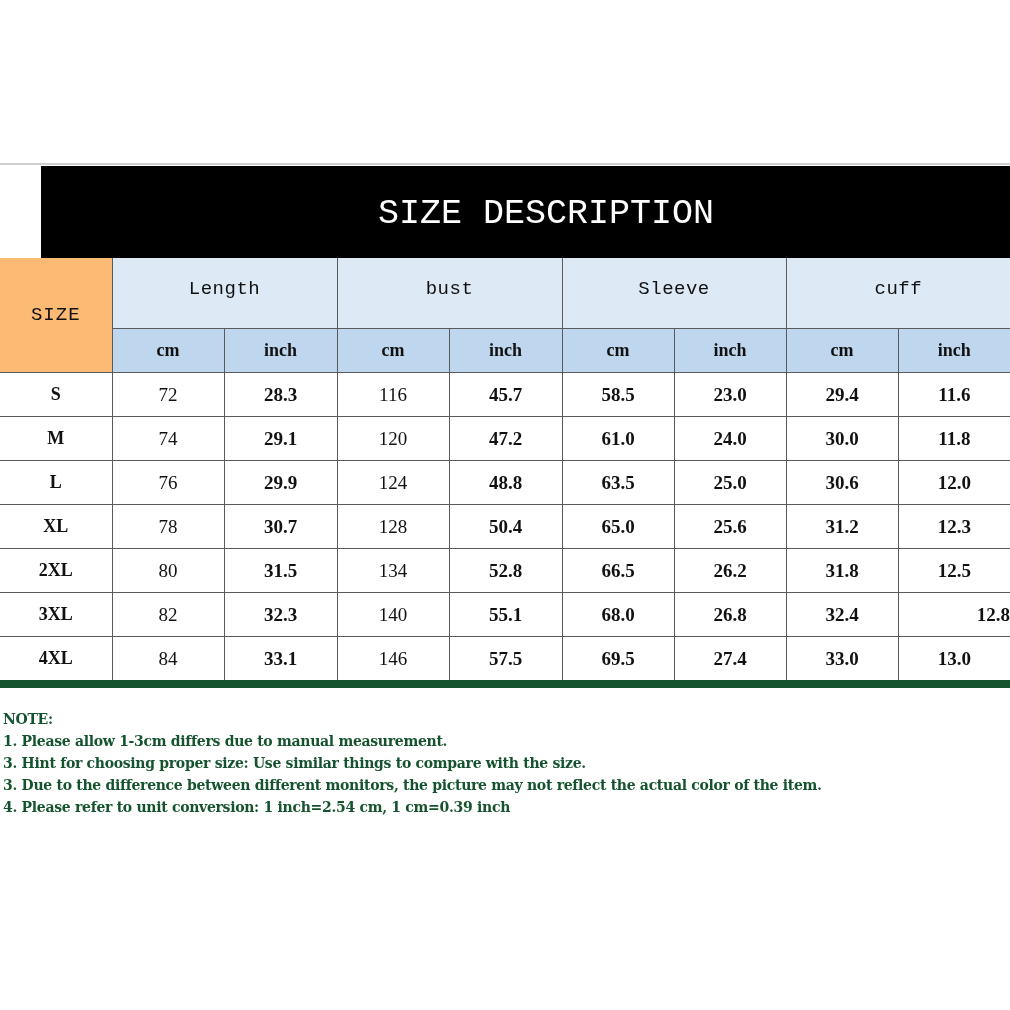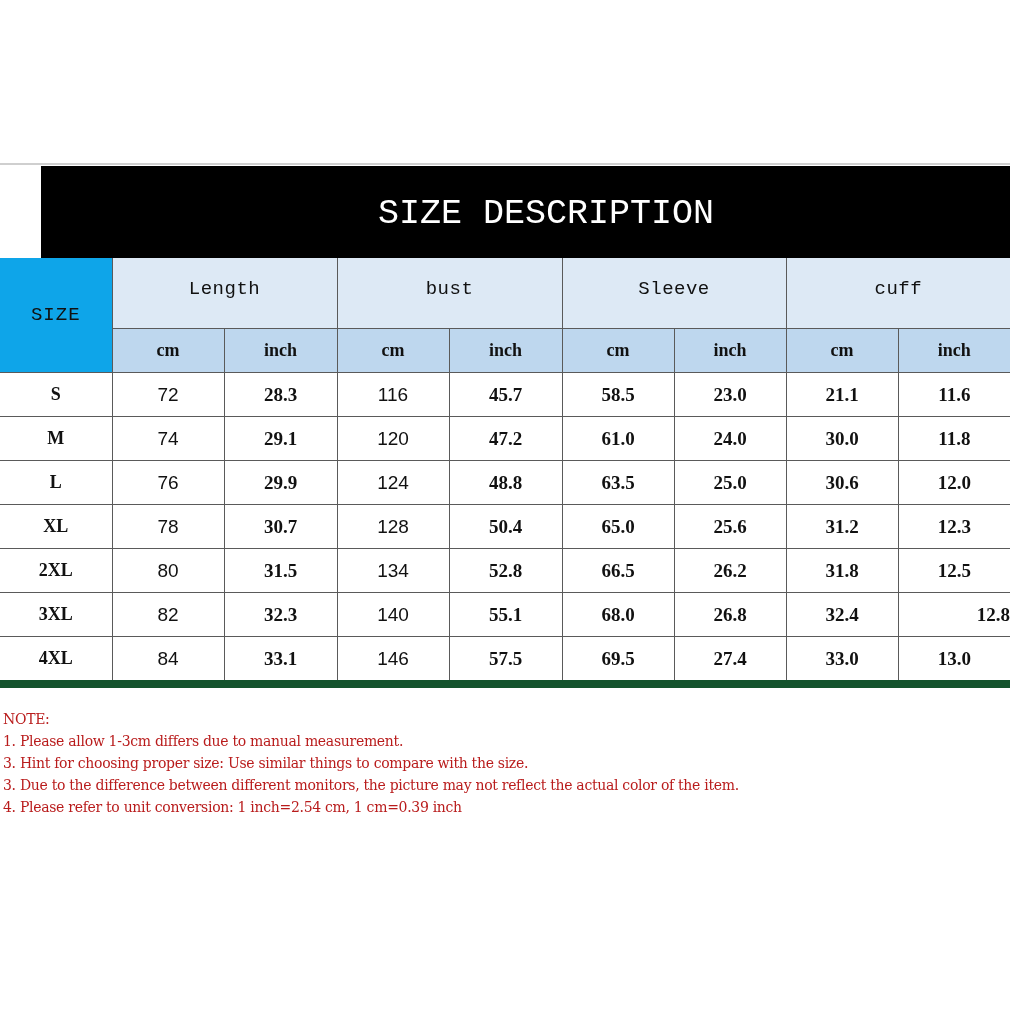--- a/index.html
+++ b/index.html
@@ -3,31 +3,31 @@
   <meta charset="utf-8">
   <style>
     html, body { margin: 0; padding: 0; background: #ffffff; }
     body { width: 1010px; height: 1010px; position: relative; overflow: hidden; font-family: "Liberation Serif", serif; color: #111; }
     .top-line { position: absolute; left: 0; top: 163px; width: 1010px; height: 2px; background: #cfcfcf; }
     .title-bar { position: absolute; left: 0; top: 166px; width: 1010px; height: 92px; background: #000; display: flex; align-items: center; justify-content: center; margin-left: 41px; }
     .title-bar span { color: #fff; font-family: "Liberation Mono", "DejaVu Sans Mono", monospace; font-size: 35px; letter-spacing: 0px; position: relative; top: 2px; }
     table.size-table { position: absolute; left: 0; top: 258px; width: 1010px; border-collapse: collapse; table-layout: fixed; }
     table.size-table td, table.size-table th { border: 1px solid #5a5a5a; padding: 0; text-align: center; vertical-align: middle; }
     table.size-table tr:first-child th { border-top: none; }
-    .th-size { background: #0ea5e9; font-family: "Liberation Mono", monospace; font-weight: normal; font-size: 19px; letter-spacing: 1px; border-left: none !important; }
+    .th-size { background: #fdba74; font-family: "Liberation Mono", monospace; font-weight: normal; font-size: 19px; letter-spacing: 1px; border-left: none !important; }
     .th-group { background: #dde9f5; font-family: "Liberation Mono", monospace; font-weight: normal; font-size: 19px; height: 70px; letter-spacing: 0.5px; }
     .th-group span { position: relative; top: -4px; }
     .th-unit { background: #bed7ee; font-weight: bold; font-size: 18px; height: 43px; font-family: "Liberation Serif", serif; margin-top: 28px; }
     .dotted-right { border-right: 1px dotted #333 !important; }
     td.cell { height: 43px; font-size: 19px; background: #fff; }
     td.size-label { font-weight: bold; font-size: 18px; border-left: none !important; }
-    td.cm-reg { font-weight: normal; font-family: Liberation Sans, sans-serif; }
+    td.cm-reg { font-weight: normal; font-family: Liberation Serif, serif; }
     td.bold { font-weight: bold; }
     tr.last-row td { border-bottom: 8px solid #14532d; }
-    .notes { position: absolute; left: 3px; top: 708px; width: 1000px; font-family: "DejaVu Serif", serif; font-weight: normal; font-size: 14px; line-height: 22px; color: #b91c1c; }
+    .notes { position: absolute; left: 3px; top: 708px; width: 1000px; font-family: "DejaVu Serif", serif; font-weight: bold; font-size: 14px; line-height: 22px; color: #14532d; }
     .notes div { white-space: nowrap; letter-spacing: -0.3px; }
   </style>
 </head>
 <body>
 
 <div class="top-line"></div>
 
 <div class="title-bar">
   <span>SIZE DESCRIPTION</span>
 </div>
@@ -66,21 +66,21 @@
   <tbody id="table-body">
 
   <tr>
         <td class="cell size-label">S</td>
         <td class="cell cm-reg">72</td>
         <td class="cell bold">28.3</td>
         <td class="cell cm-reg">116</td>
         <td class="cell bold">45.7</td>
         <td class="cell bold">58.5</td>
         <td class="cell bold">23.0</td>
-        <td class="cell bold">21.1</td>
+        <td class="cell bold">29.4</td>
         <td class="cell bold" style="border-right: none;">11.6</td>
       </tr>
       <tr>
         <td class="cell size-label">M</td>
         <td class="cell cm-reg">74</td>
         <td class="cell bold">29.1</td>
         <td class="cell cm-reg">120</td>
         <td class="cell bold">47.2</td>
         <td class="cell bold">61.0</td>
         <td class="cell bold">24.0</td>

